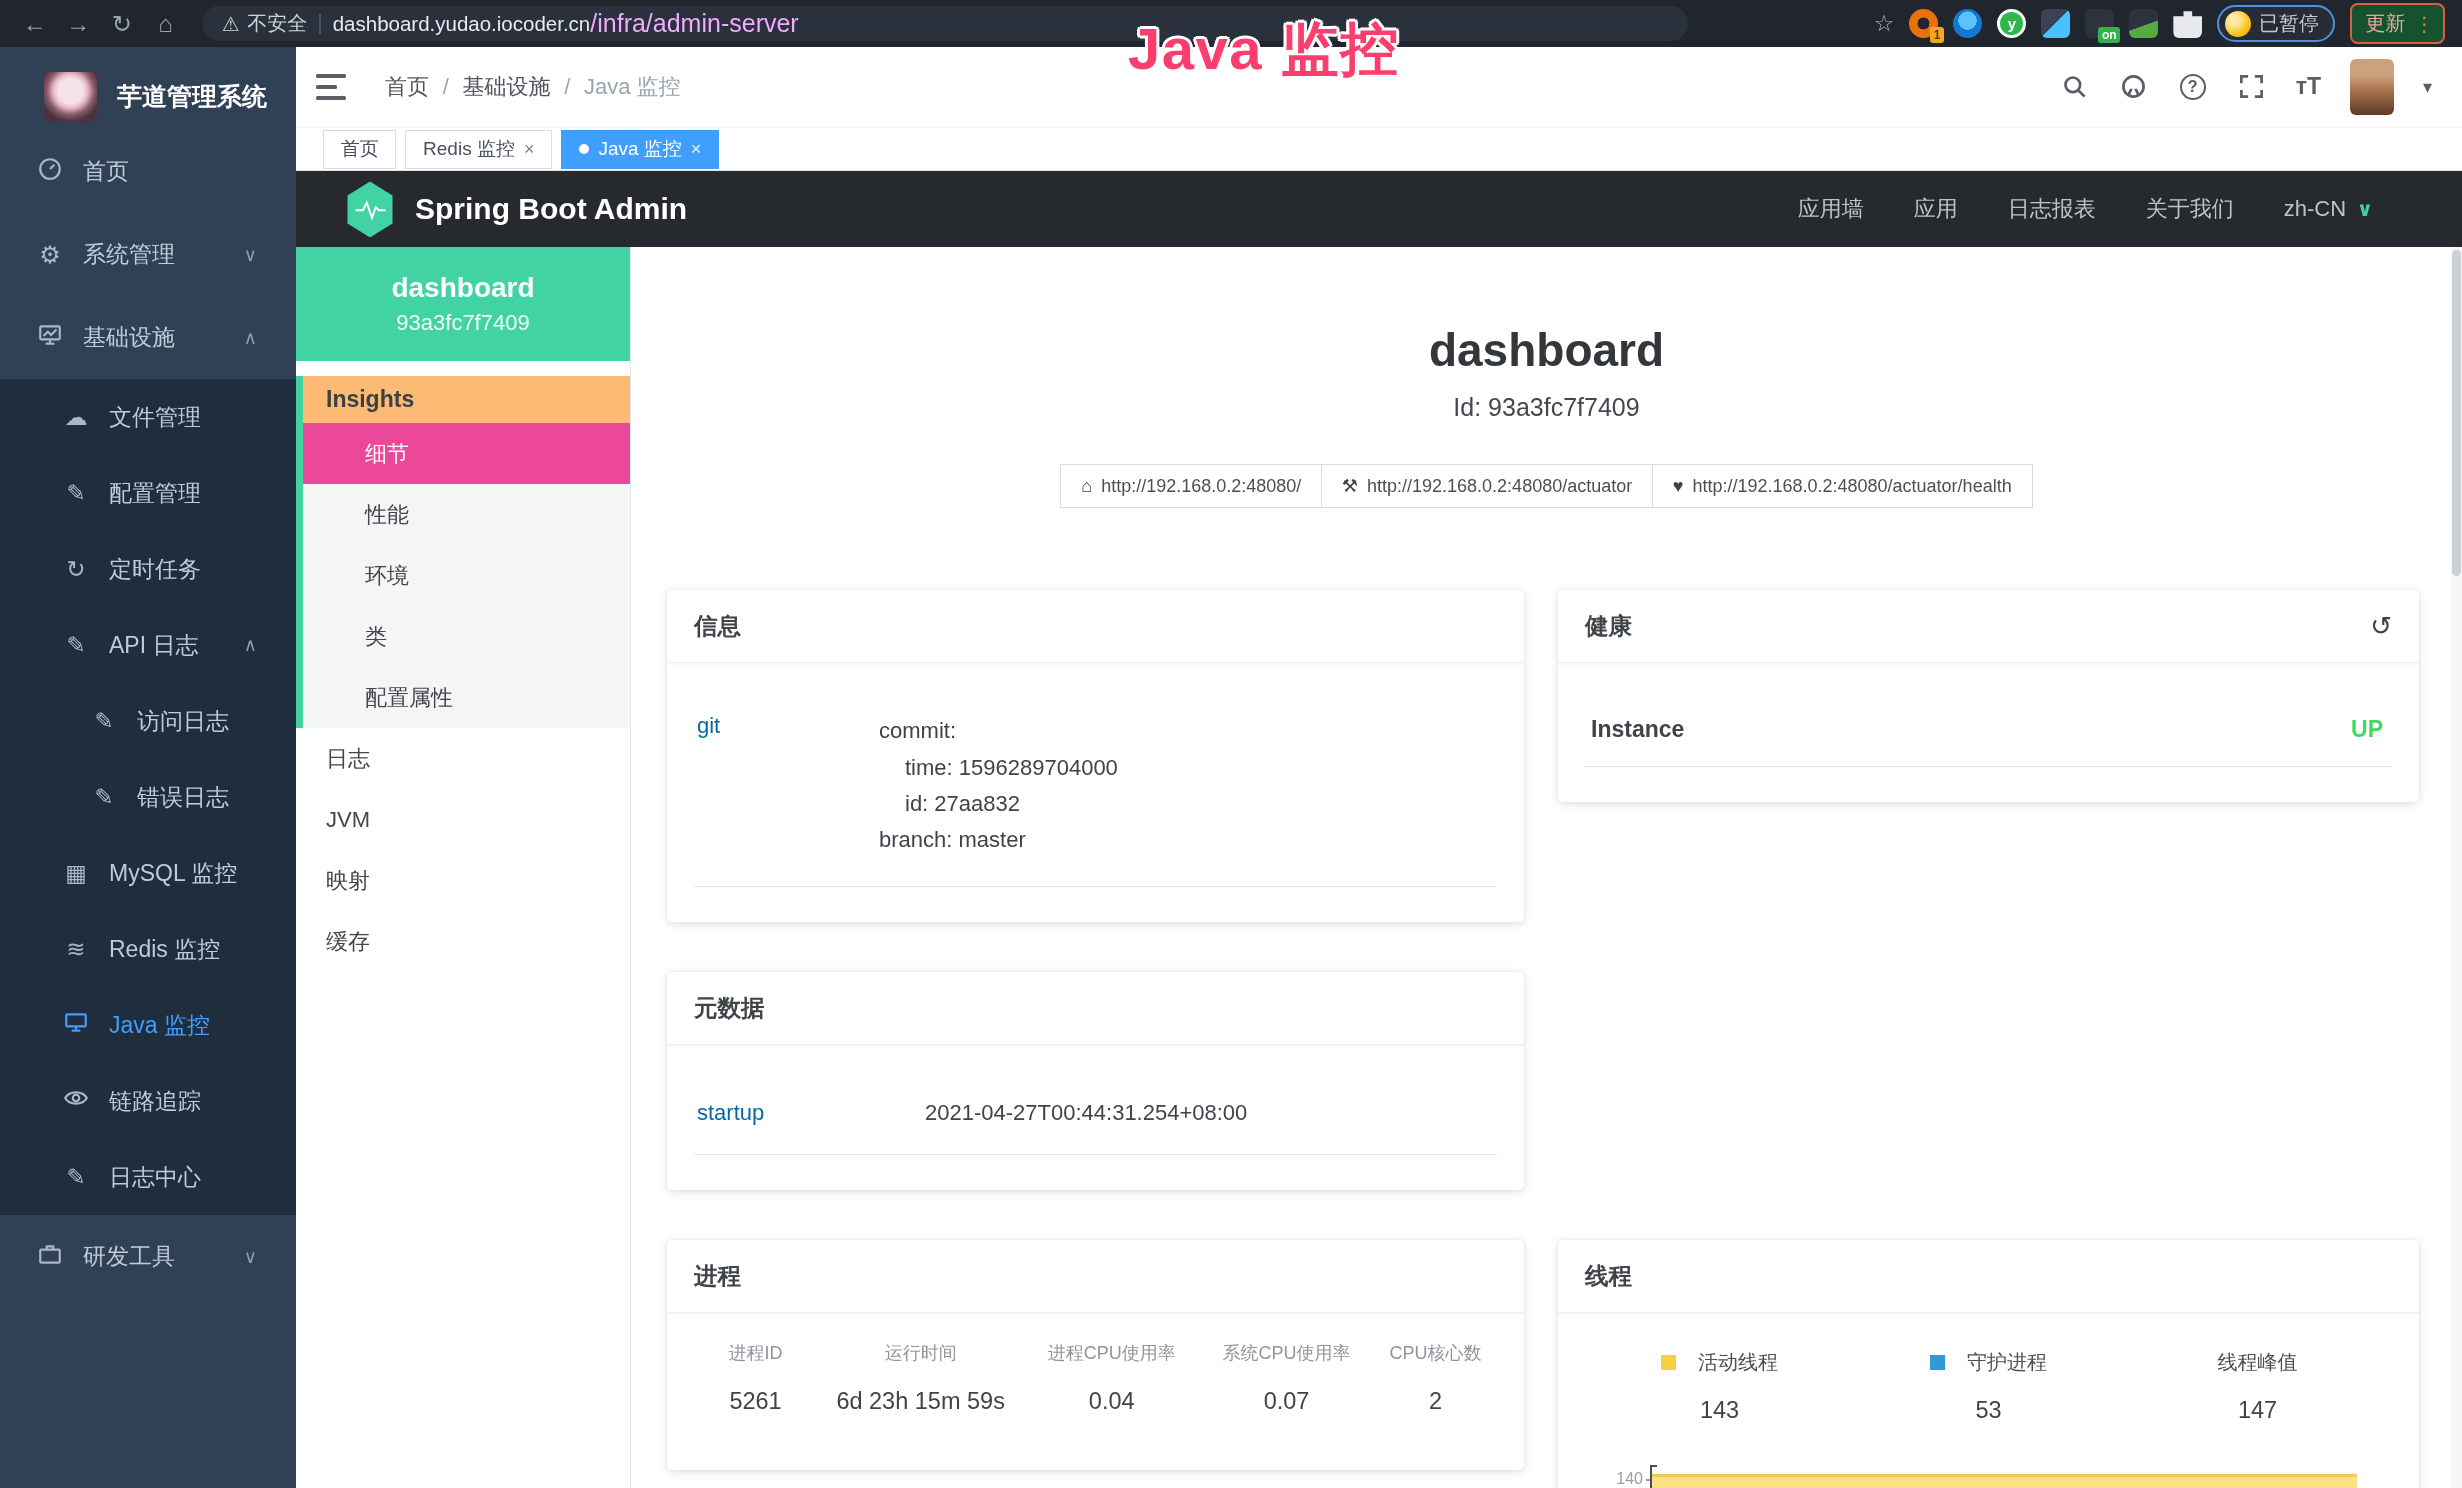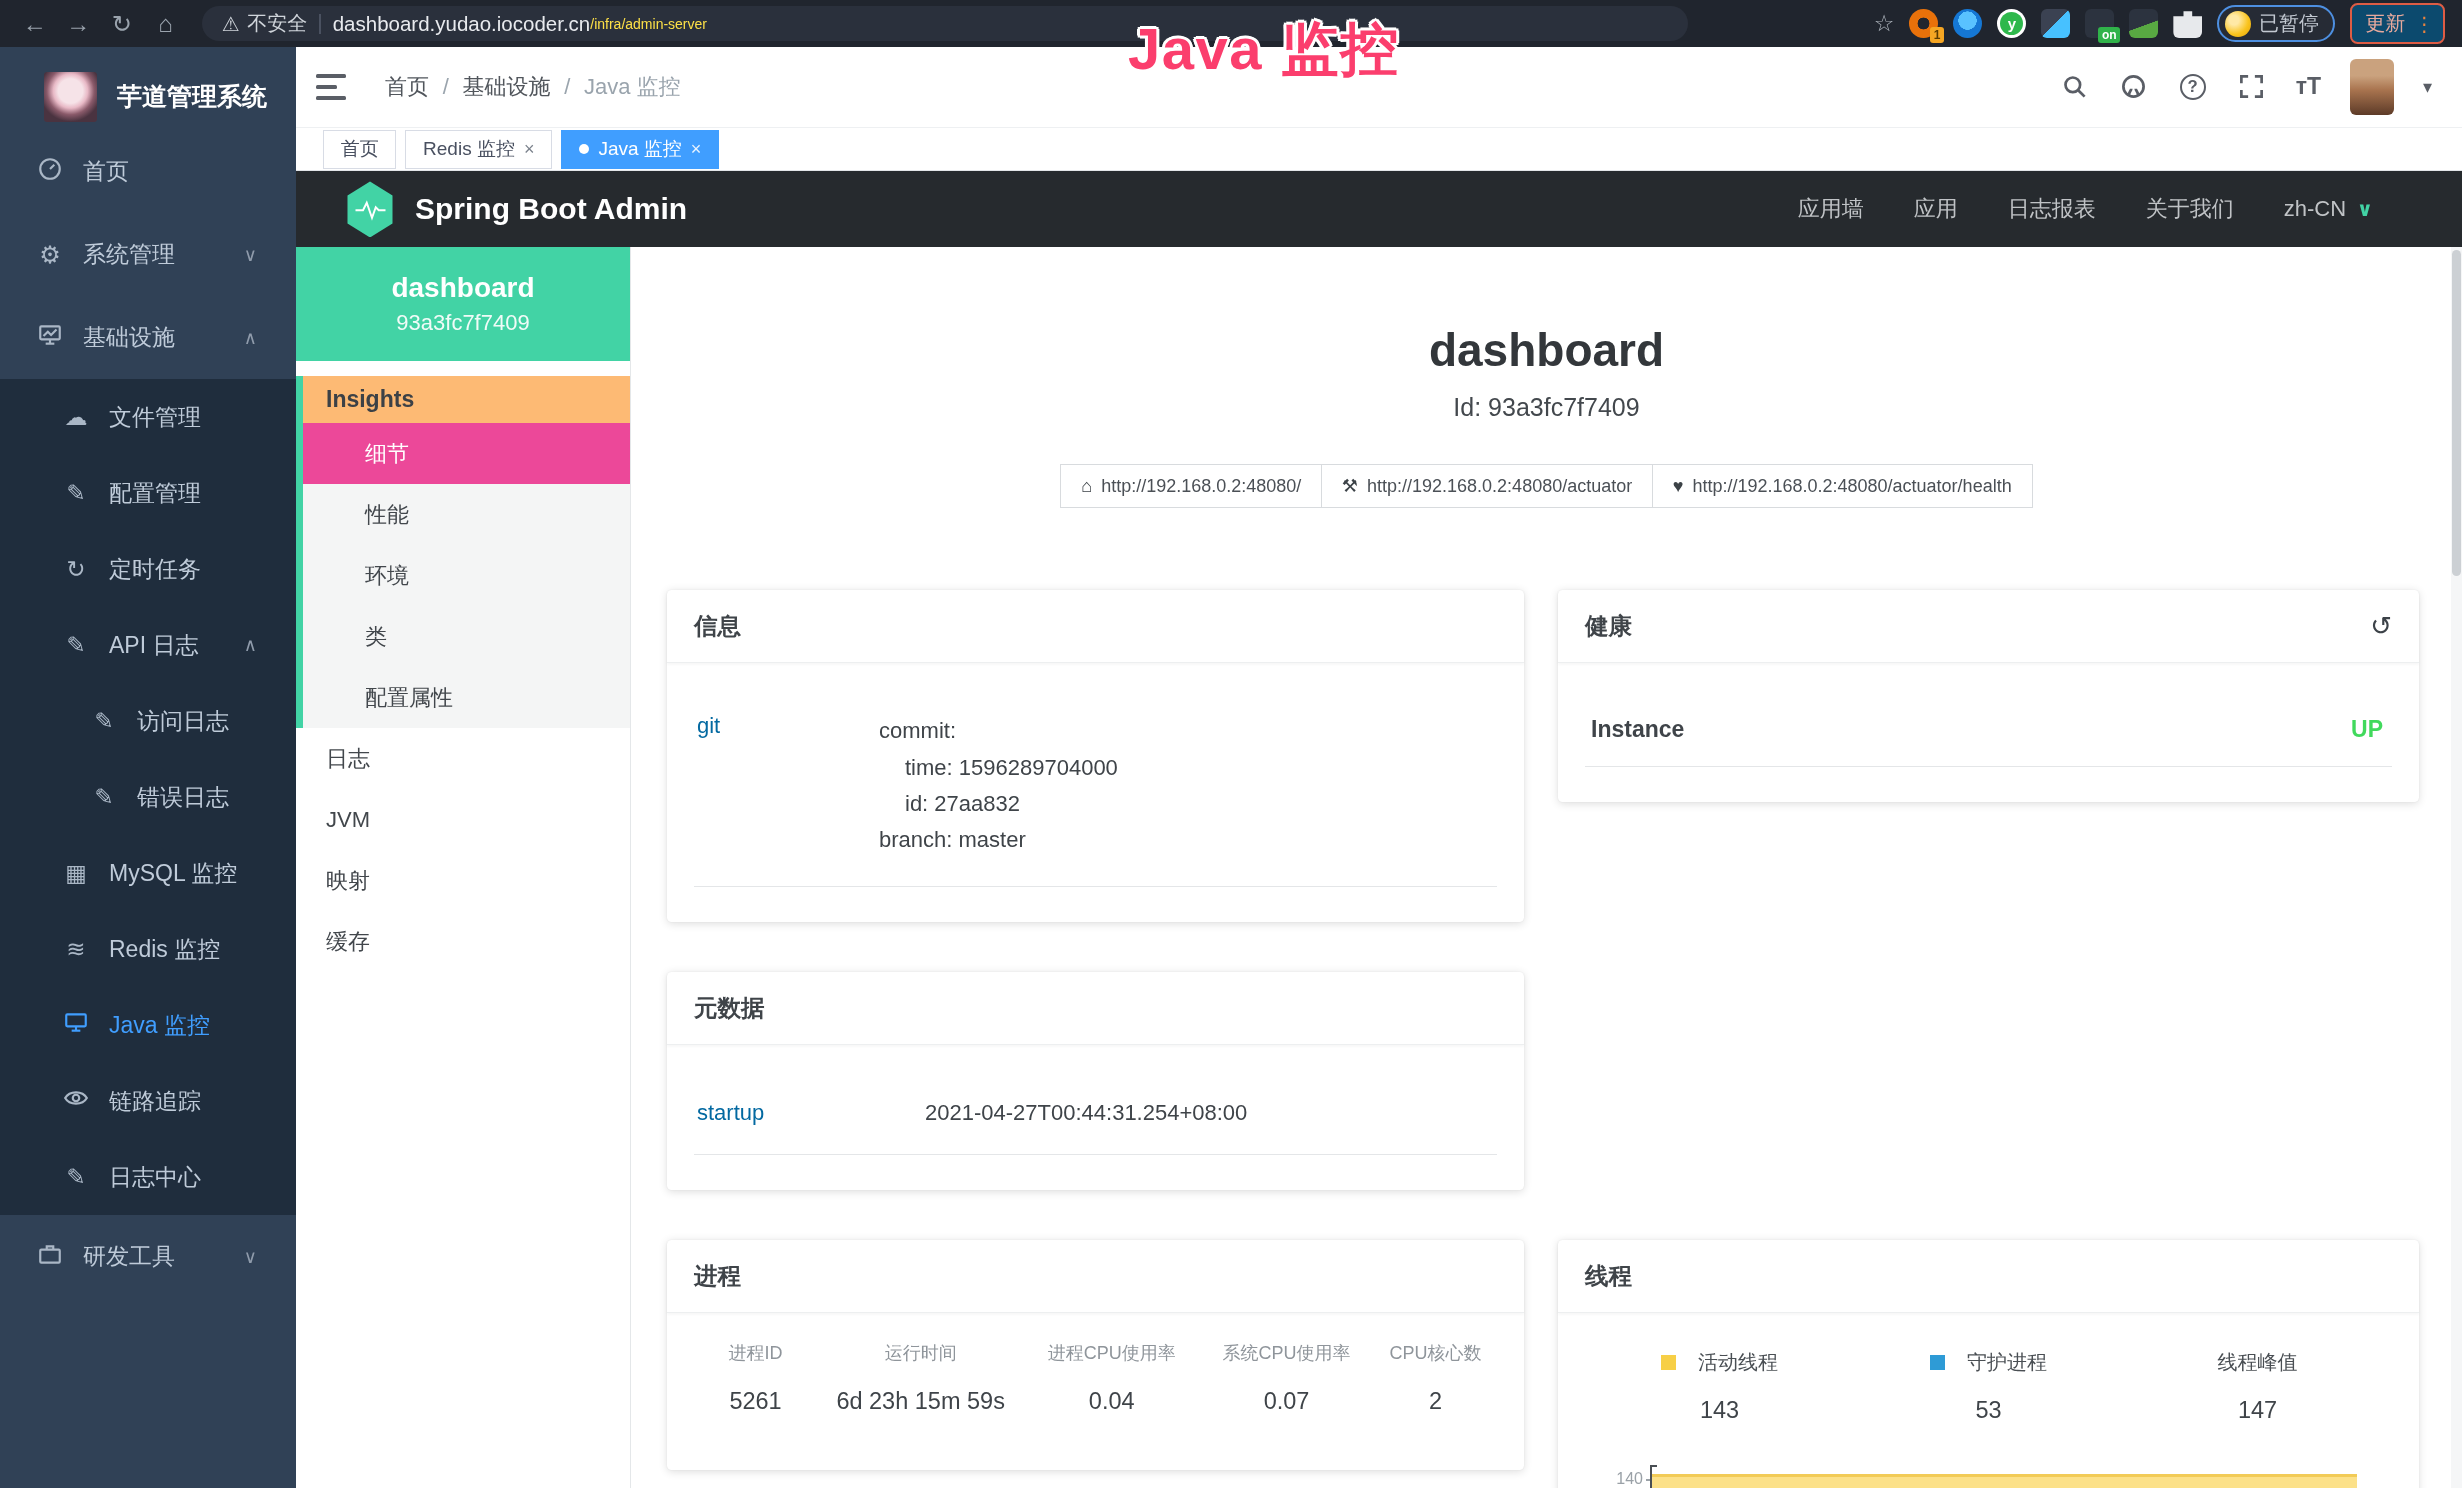--- a/index.html
+++ b/index.html
@@ -7,37 +7,37 @@
   body{font-family:"Liberation Sans","DejaVu Sans",sans-serif;background:#fff;position:relative}
 
   
   .chrome{height:47px;background:#20252e;display:flex;align-items:center;padding:0 16.7px;gap:7.6px}
   .chrome .navico{color:#9aa3ad;font-size:24px;width:36px;text-align:center;flex:0 0 auto;cursor:pointer}
   .urlpill{flex:1 1 auto;height:35px;background:#2a303c;border-radius:17.4px;display:flex;align-items:center;padding:0 20px;margin:0 10.6px;max-width:1486px}
   .urlpill .warn{color:#cfd4da;font-size:20px;margin-right:7.6px}
   .urlpill .sec{color:#cfd4da;font-size:20px;margin-right:12px}
   .urlpill .sep{width:1.5px;height:20px;background:#4a5160;margin-right:12px}
   .urlhost{color:#e8eaee;font-size:20.5px}
-  .urlpath{color:#fde047;font-size:14px}
+  .urlpath{color:#f0abfc;font-size:25px}
   .chrome-right{display:flex;align-items:center;gap:15px;margin-left:auto}
   .star{color:#aeb5bd;font-size:23px}
   .ext{width:29px;height:29px;border-radius:50%;position:relative;flex:0 0 auto}
   .ext .badge{position:absolute;right:-6px;bottom:-4.6px;background:#f5a623;color:#5b3c00;font-size:12px;border-radius:3px;padding:0.8px 3.8px;font-weight:bold}
   .ext .badge.on{background:#30b34a;color:#fff}
   .ext.e1{background:radial-gradient(circle at 50% 50%,#20252e 28%,#e8710a 30%)}
   .ext.e2{background:radial-gradient(circle at 50% 40%,#59c2ff 0 40%,#1577d4 41%)}
   .ext.e3{background:#fff;display:flex;align-items:center;justify-content:center}
   .ext.e3 .yv{width:23px;height:23px;border-radius:50%;background:#2eb84c;color:#fff;font-size:15px;font-weight:bold;display:flex;align-items:center;justify-content:center}
   .ext.e4{border-radius:6px;background:linear-gradient(135deg,#3b4252 50%,#47c1ff 50%)}
   .ext.e5{border-radius:6px;background:#2c333f}
   .ext.e6{border-radius:6px;background:linear-gradient(160deg,#2c333f 55%,#58a942 56%)}
   .ext.e7{background:#e7e9ec;border-radius:6px;clip-path:polygon(0 25%,35% 25%,35% 8%,65% 8%,65% 25%,100% 25%,100% 100%,0 100%)}
   .pill{display:flex;align-items:center;gap:7.6px;border:2.3px solid #4d8fe0;border-radius:20px;background:#262b35;color:#c3c9d2;font-size:20px;padding:3px 13.7px 3px 6px}
   .face{width:26px;height:26px;border-radius:50%;background:radial-gradient(circle at 35% 35%,#ffe9a6 0 20%,#f9c31c 60%,#e0a10c)}
-  .updbtn{display:flex;align-items:center;gap:9px;border:2.3px solid #de5c44;border-radius:7.6px;background:#0c4a6e;color:#e7a99d;font-size:20px;padding:4.6px 9px 4.6px 13.7px}
+  .updbtn{display:flex;align-items:center;gap:9px;border:2.3px solid #de5c44;border-radius:7.6px;background:#14532d;color:#e7a99d;font-size:20px;padding:4.6px 9px 4.6px 13.7px}
   .updbtn .dots{color:#e8823f;font-size:20px}
 
   
   .annotation{position:absolute;left:1128px;top:10.6px;z-index:99;font-size:58px;font-weight:bold;letter-spacing:1.5px;
     text-shadow:-3px 0 0 #fff,3px 0 0 #fff,0 -3px 0 #fff,0 3px 0 #fff,-2.3px -2.3px 0 #fff,2.3px 2.3px 0 #fff,-2.3px 2.3px 0 #fff,2.3px -2.3px 0 #fff;pointer-events:none}
 
   
   .app{position:absolute;top:47px;left:0;right:0;bottom:0;display:flex}
 
   

